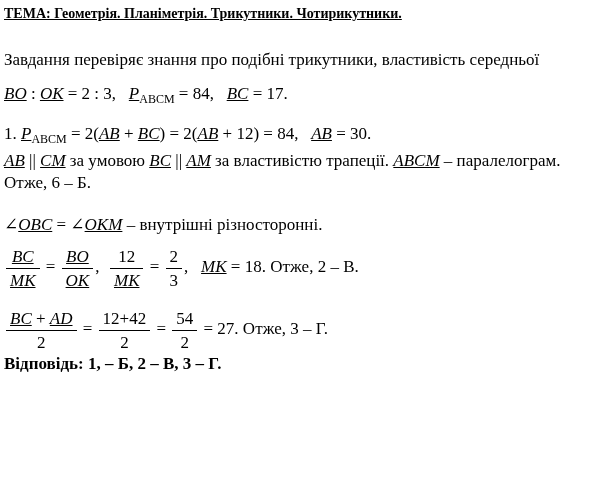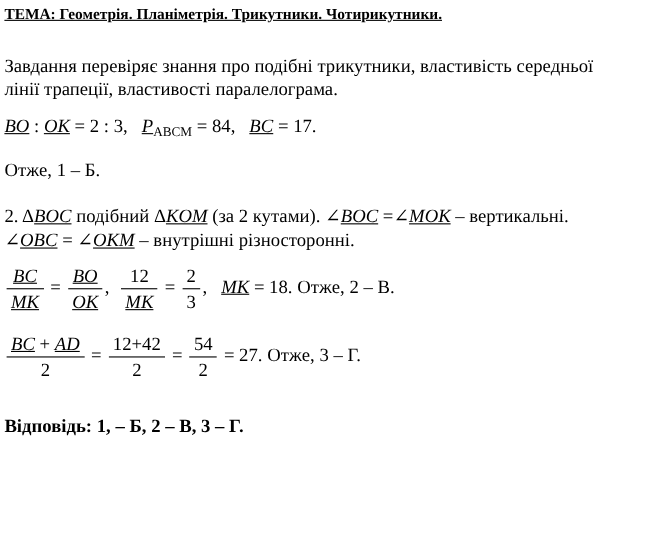--- a/index.html
+++ b/index.html
@@ -28,21 +28,20 @@
   .intro { margin-top: 24px; }
   .intro .line { line-height: 21px; }
   .given-line { margin-top: 13px; }
   .block-1 { margin-top: 13px; }
   .block-2 { margin-top: 20px; }
   .frac-line-2 { margin-top: 10px; }
   .block-3 { margin-top: 17px; }
   .frac-line-3 { margin-top: 4px; }
   .answer {
     font-weight: bold;
-    margin-top: 30px;
     line-height: 22px;
     white-space: nowrap;
   }
   .mi { font-style: italic; text-decoration: underline; }
   .mr { font-style: normal; }
   .msub {
     font-size: 12px;
     vertical-align: -4px;
   }
   .frac {
@@ -65,31 +64,31 @@
 </style>
 </head>
 <body>
 
 <div class="page">
 
   <div class="title">ТЕМА: Геометрія. Планіметрія. Трикутники. Чотирикутники.</div>
 
   <div class="intro">
     <div class="line">Завдання перевіряє знання про подібні трикутники, властивість середньої</div>
-    <div class="line">лінії трапеції, властивості паралелограма.</div>
   </div>
 
   <div class="line given-line"><span class="mi">BO</span><span class="mr"> : </span><span class="mi">OK</span><span class="mr"> = 2 : 3,&nbsp;&nbsp; </span><span class="mi">P</span><span class="msub">ABCM</span><span class="mr"> = 84,&nbsp;&nbsp; </span><span class="mi">BC</span><span class="mr"> = 17.</span></div>
 
   <div class="block-1">
-    <div class="line">Отже, 1 – Б.</div>
+    <div class="line"><span class="mr">1. </span><span class="mi">P</span><span class="msub">ABCM</span><span class="mr"> = 2(</span><span class="mi">AB</span><span class="mr"> + </span><span class="mi">BC</span><span class="mr">) = 2(</span><span class="mi">AB</span><span class="mr"> + 12) = 84,&nbsp;&nbsp; </span><span class="mi">AB</span><span class="mr"> = 30.</span></div>
+    <div class="line"><span class="mi">AB</span><span class="mr"> || </span><span class="mi">CM</span><span class="mr"> за умовою </span><span class="mi">BC</span><span class="mr"> || </span><span class="mi">AM</span><span class="mr"> за властивістю трапеції. </span><span class="mi">ABCM</span><span class="mr"> – паралелограм.</span></div>
+    <div class="line">Отже, 6 – Б.</div>
   </div>
 
   <div class="block-2">
-    <div class="line"><span class="mr">2. Δ</span><span class="mi">BOC</span><span class="mr"> подібний Δ</span><span class="mi">KOM</span><span class="mr"> (за 2 кутами). ∠</span><span class="mi">BOC</span><span class="mr"> =∠</span><span class="mi">MOK</span><span class="mr"> – вертикальні.</span></div>
     <div class="line"><span class="mr">∠</span><span class="mi">OBC</span><span class="mr"> = ∠</span><span class="mi">OKM</span><span class="mr"> – внутрішні різносторонні.</span></div>
     <div class="line frac-line-2"><span class="frac"><span class="num"><span class="mi">BC</span></span><span class="den"><span class="mi">MK</span></span></span><span class="mr"> = </span><span class="frac"><span class="num"><span class="mi">BO</span></span><span class="den"><span class="mi">OK</span></span></span><span class="mr">,&nbsp; </span><span class="frac"><span class="num"><span class="mr">12</span></span><span class="den"><span class="mi">MK</span></span></span><span class="mr"> = </span><span class="frac"><span class="num"><span class="mr">2</span></span><span class="den"><span class="mr">3</span></span></span><span class="mr">,&nbsp;&nbsp; </span><span class="mi">MK</span><span class="mr"> = 18. Отже, 2 – В.</span></div>
   </div>
 
   <div class="block-3">
     <div class="line frac-line-3"><span class="frac"><span class="num"><span class="mi">BC</span><span class="mr"> + </span><span class="mi">AD</span></span><span class="den"><span class="mr">2</span></span></span><span class="mr"> = </span><span class="frac"><span class="num"><span class="mr">12+42</span></span><span class="den"><span class="mr">2</span></span></span><span class="mr"> = </span><span class="frac"><span class="num"><span class="mr">54</span></span><span class="den"><span class="mr">2</span></span></span><span class="mr"> = 27. Отже, 3 – Г.</span></div>
   </div>
 
   <div class="answer">Відповідь: 1, – Б, 2 – В, 3 – Г.</div>
 

